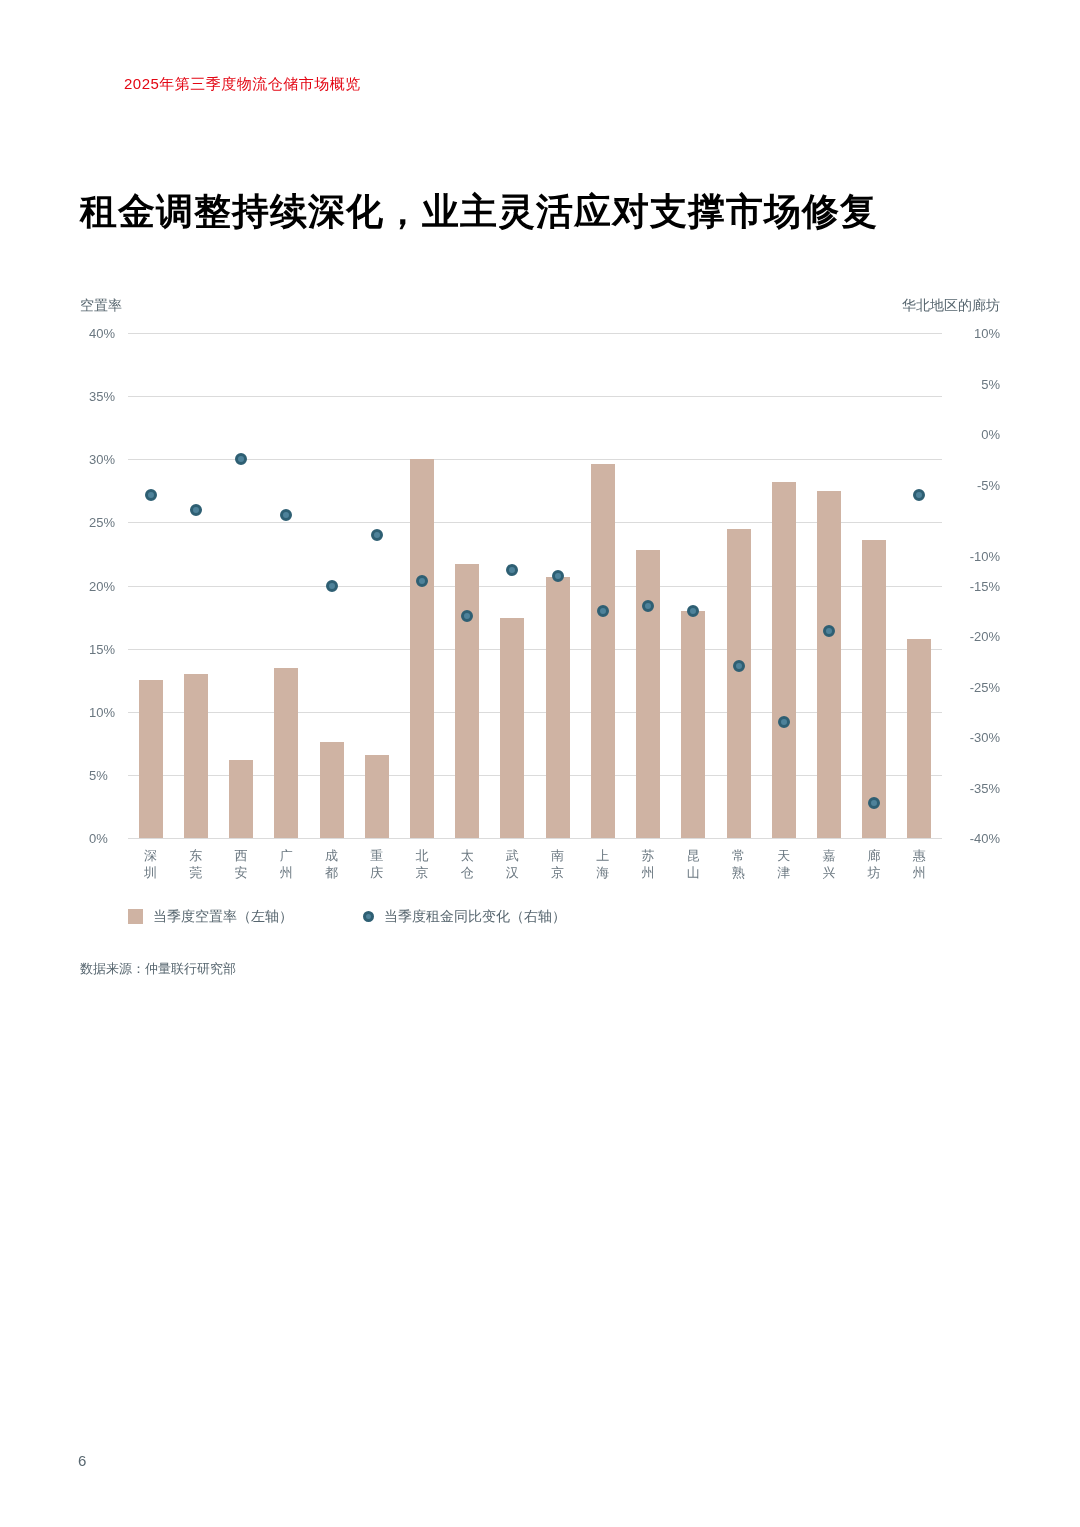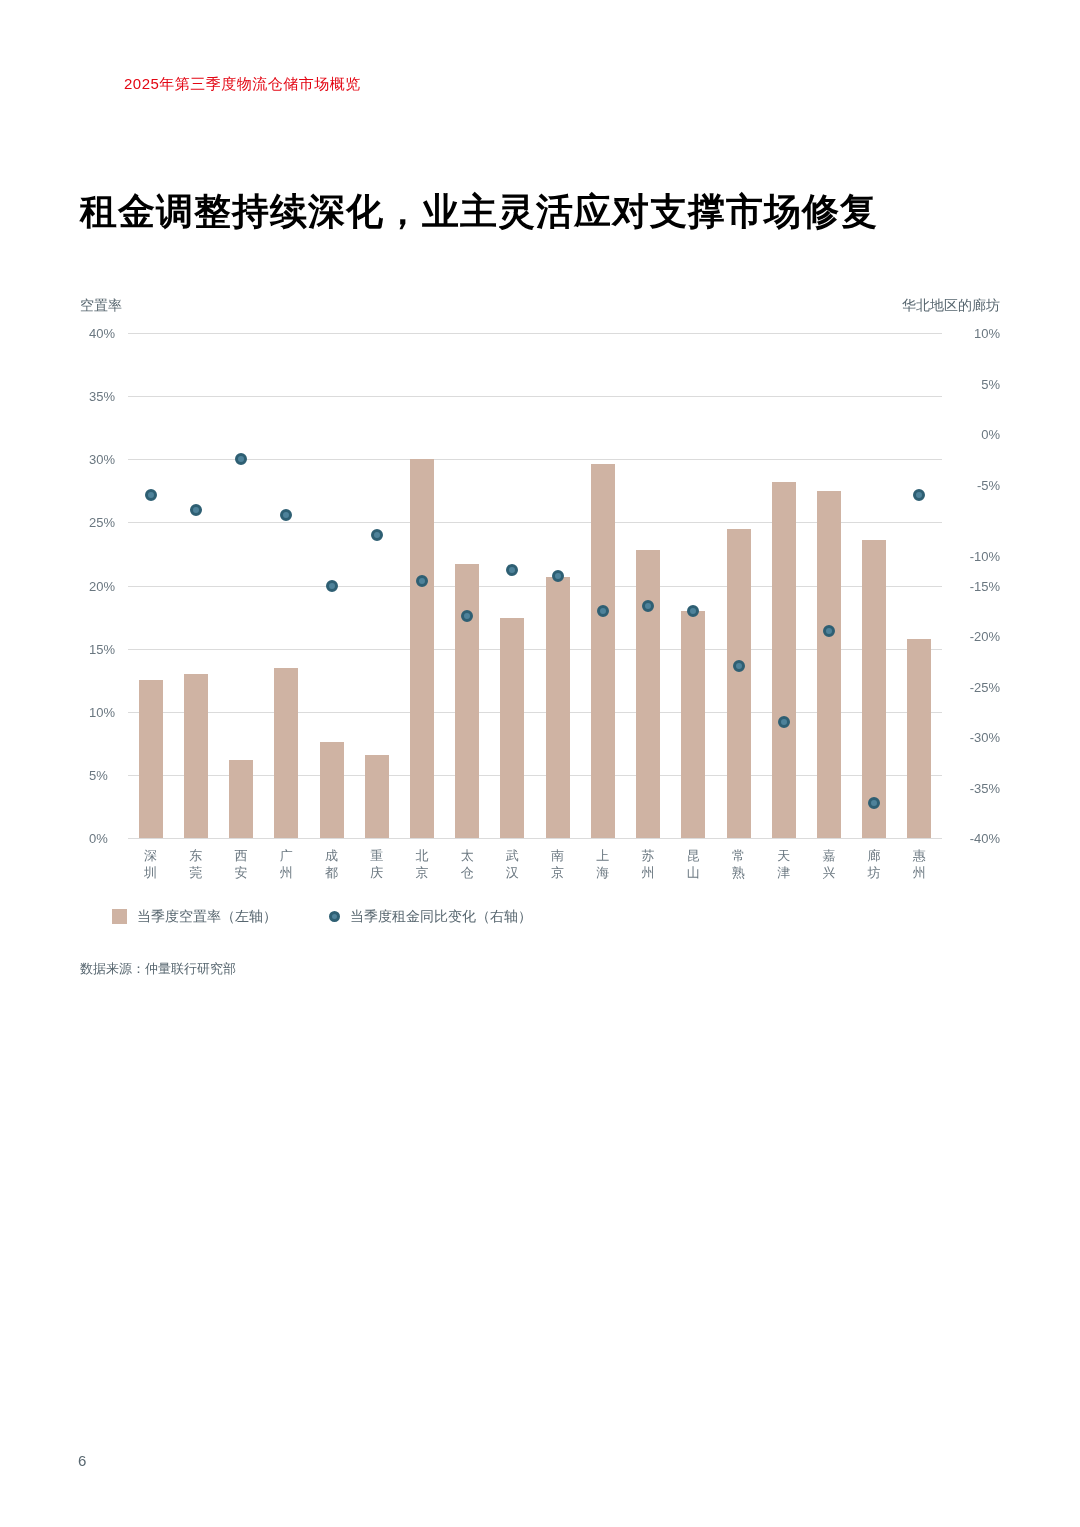--- a/index.html
+++ b/index.html
@@ -109,24 +109,24 @@
     flex: 1;
     text-align: center;
     font-size: 13px;
     color: #6A7780;
     white-space: pre-line;
     line-height: 1.3;
   }
 
   .legend {
     margin-top: 26px;
-    margin-left: 32px;
+    margin-left: 48px;
     display: flex;
     align-items: center;
-    gap: 52px;
+    gap: 70px;
     font-size: 14px;
     color: #57666F;
   }
   .legend-item { display: flex; align-items: center; gap: 10px; }
   .swatch-bar { width: 15px; height: 15px; background: #CFB3A3; }
   .swatch-dot {
     width: 11px; height: 11px;
     border-radius: 50%;
     background: #4E829A;
     border: 3px solid #2E5F73;

